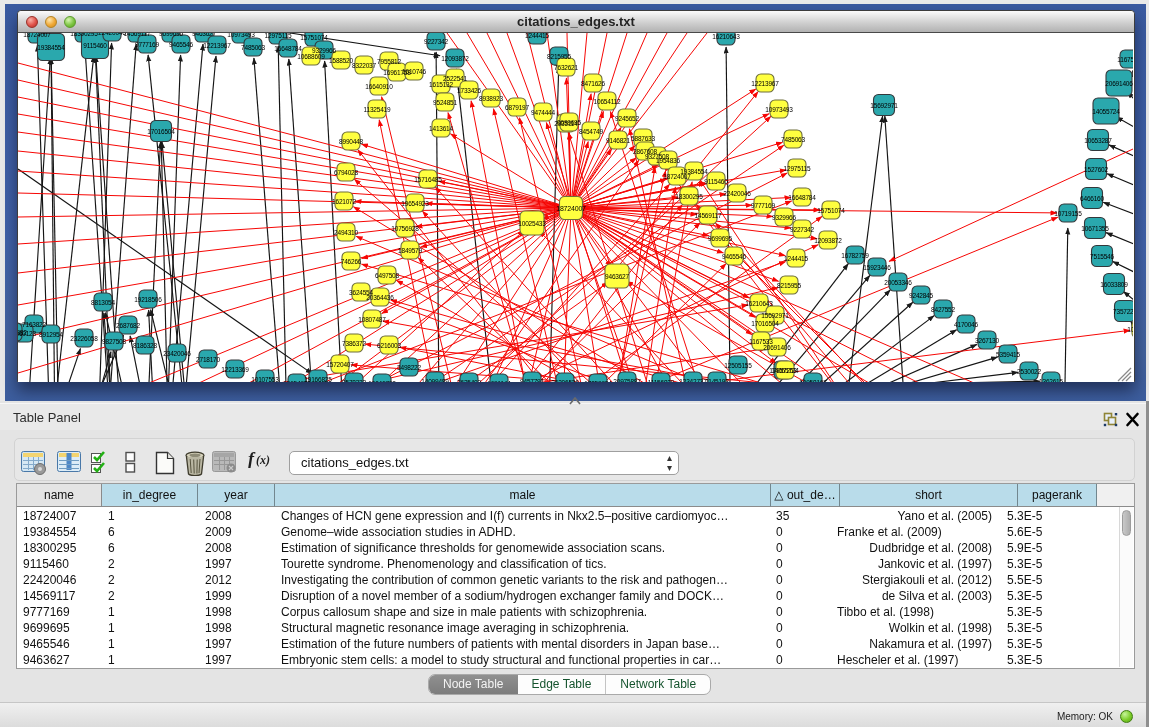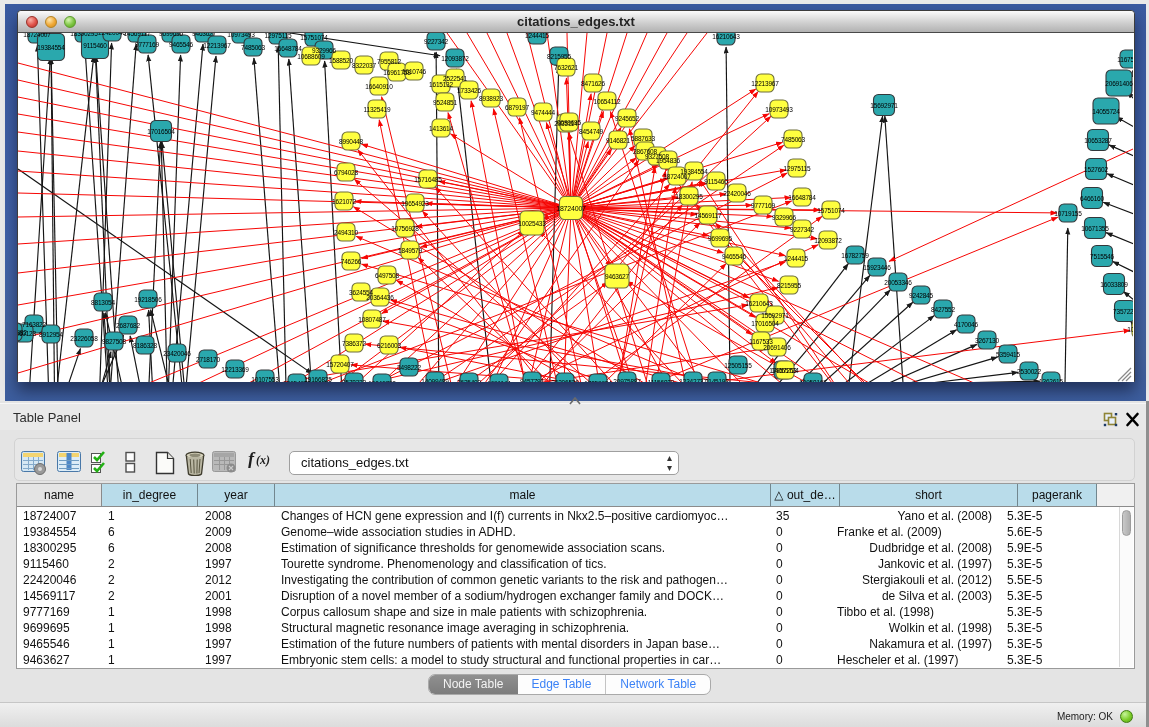--- a/index.html
+++ b/index.html
@@ -20,21 +20,21 @@
 #combo .arr{position:absolute;right:6px;top:1px;font-size:10px;color:#333;line-height:10px}
 #tbl{position:absolute;left:16px;top:82px;width:1119px;height:186px;background:#fff;border:1px solid #9a9a9a}
 .hc{position:absolute;top:0;height:23px;border-right:1px solid #72878f;background:#b9dcea;
  font-size:12px;color:#111;text-align:center;line-height:22px;border-bottom:1px solid #8b8b8b}
 .hc.gray{background:#e4e4e4;border-right:1px solid #8a8a8a}
 .row{position:absolute;left:0;width:1100px;height:16px;font-size:12px;color:#111;white-space:nowrap}
 .row span{position:absolute;top:1px}
 #vsb{position:absolute;right:1px;top:23px;width:14px;height:160px;background:#fbfbfb;border-left:1px solid #d8d8d8}
 #vsb .th{position:absolute;left:2px;top:3px;width:9px;height:26px;border-radius:5px;background:linear-gradient(90deg,#c9c9c9,#adadad);border:1px solid #9c9c9c}
 #tabs{position:absolute;left:428px;top:273px;height:21px;display:flex;border:1px solid #a9a9a9;border-radius:7px;overflow:hidden;background:#fdfdfd}
-#tabs div{font-size:12px;line-height:19px;padding:0 14px;color:#3b82f6}
+#tabs div{font-size:12px;line-height:19px;padding:0 14px;color:#14532d}
 #tabs .sel{background:linear-gradient(180deg,#909090,#7c7c7c);color:#f4f4f4}
 #tabs .sep{border-left:1px solid #c4c4c4;padding:0;width:0}
 #sbar{position:absolute;left:0;top:301px;width:1149px;height:25px;background:linear-gradient(180deg,#f0f0f0,#dcdcdc);border-top:1px solid #c6c6c6}
 #mem{position:absolute;right:36px;top:8px;font-size:10px;color:#1d1d1d}
 #led{position:absolute;right:16px;top:7px;width:13px;height:13px;border-radius:50%;
  background:radial-gradient(circle at 35% 30%,#c6f49a,#7ccc29 55%,#57a214);border:1px solid #3f7d10}
 #rstrip{position:absolute;right:0;top:401px;width:3px;height:326px;background:#8f8f8f}
 .icon{position:absolute;top:12px}
 </style></head>
 <body>
@@ -674,21 +674,21 @@
 <div class="hc" style="left:823px;width:178px">short</div>
 <div class="hc" style="left:1001px;width:79px">pagerank</div>
 <div class="hc" style="left:1080px;width:37px;background:#f0f0f0;border-right:none"></div>
 
     <div class="row" style="top:24px">
         <span style="left:6px">18724007</span>
         <span style="left:91px">1</span>
         <span style="left:188px">2008</span>
         <span style="left:264px">Changes of HCN gene expression and I(f) currents in Nkx2.5–positive cardiomyoc…</span>
         <span style="left:759px">35</span>
-        <span style="left:820px;width:155px;text-align:right">Yano et al. (2008)</span>
+        <span style="left:820px;width:155px;text-align:right">Yano et al. (2005)</span>
         <span style="left:990px">5.3E-5</span>
       </div>
 <div class="row" style="top:40px">
         <span style="left:6px">19384554</span>
         <span style="left:91px">6</span>
         <span style="left:188px">2009</span>
         <span style="left:264px">Genome–wide association studies in ADHD.</span>
         <span style="left:759px">0</span>
         <span style="left:820px;width:155px;text-align:left">Franke et al. (2009)</span>
         <span style="left:990px">5.6E-5</span>
@@ -716,21 +716,21 @@
         <span style="left:91px">2</span>
         <span style="left:188px">2012</span>
         <span style="left:264px">Investigating the contribution of common genetic variants to the risk and pathogen…</span>
         <span style="left:759px">0</span>
         <span style="left:820px;width:155px;text-align:right">Stergiakouli et al. (2012)</span>
         <span style="left:990px">5.5E-5</span>
       </div>
 <div class="row" style="top:104px">
         <span style="left:6px">14569117</span>
         <span style="left:91px">2</span>
-        <span style="left:188px">2001</span>
+        <span style="left:188px">1999</span>
         <span style="left:264px">Disruption of a novel member of a sodium/hydrogen exchanger family and DOCK…</span>
         <span style="left:759px">0</span>
         <span style="left:820px;width:155px;text-align:right">de Silva et al. (2003)</span>
         <span style="left:990px">5.3E-5</span>
       </div>
 <div class="row" style="top:120px">
         <span style="left:6px">9777169</span>
         <span style="left:91px">1</span>
         <span style="left:188px">1998</span>
         <span style="left:264px">Corpus callosum shape and size in male patients with schizophrenia.</span>

